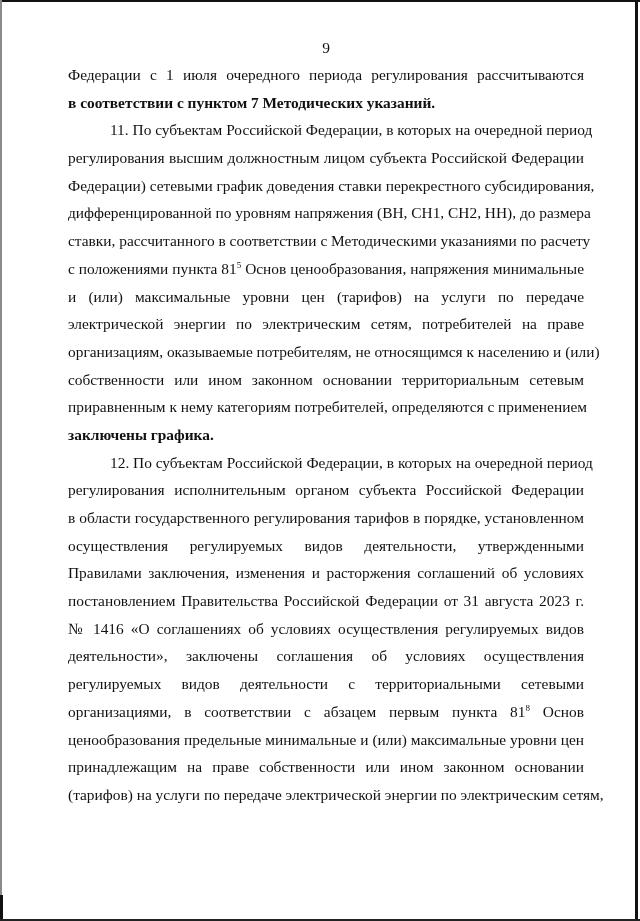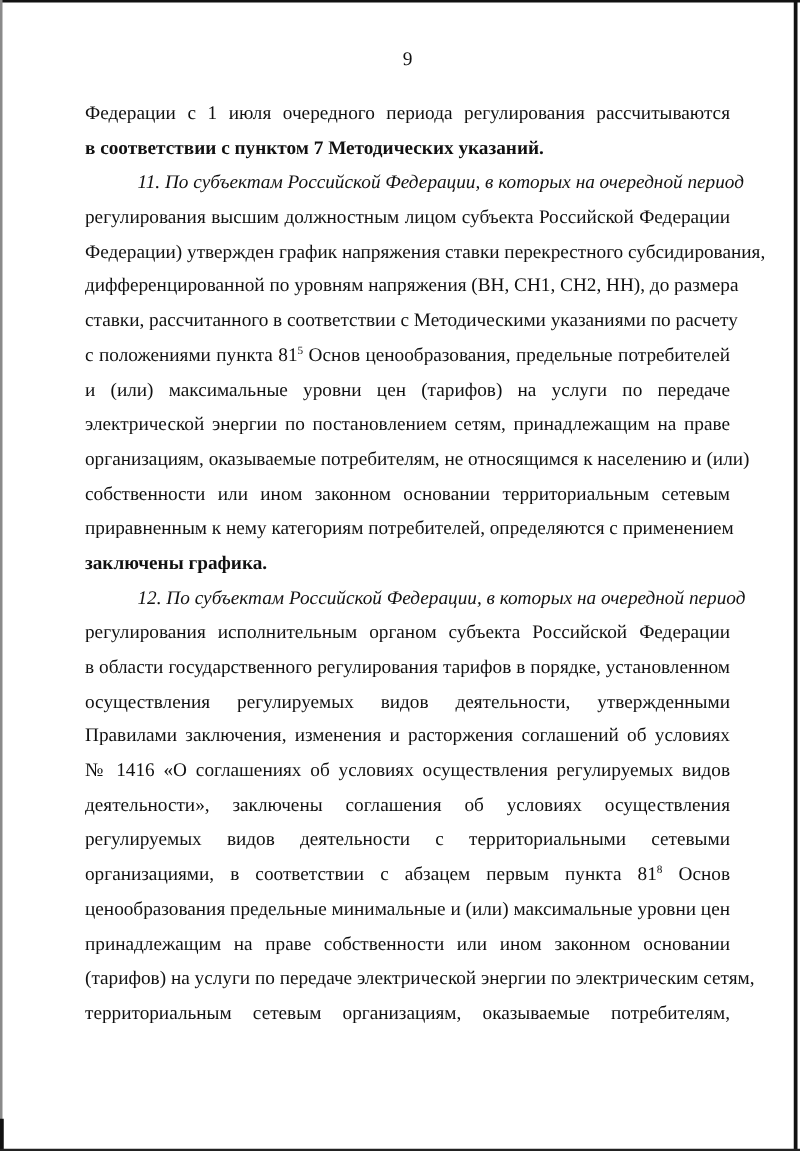--- a/index.html
+++ b/index.html
@@ -39,36 +39,34 @@
     font-size: 15.5px;
     line-height: 20px;
   }
   .content {
     position: absolute;
     left: 68px;
     top: 61px;
     width: 516px;
     font-size: 15.4px;
     line-height: 27.7px;
-    margin-top: 16px;
   }
   .line {
     display: block;
     text-align: justify;
     text-align-last: justify;
     white-space: nowrap;
     height: 27.7px;
   }
   .line.last {
     text-align-last: left;
     font-weight: bold;
   }
   .line.indent {
     padding-left: 42px;
-    font-style: italic;
   }
   sup {
     font-size: 9px;
     line-height: 0;
     vertical-align: 6px;
   }
 </style>
 </head>
 <body>
 
@@ -83,41 +81,41 @@
 <div class="content">
 
   <div>
     <span class="line">Федерации с 1 июля очередного периода регулирования рассчитываются</span>
     <span class="line last">в соответствии с пунктом 7 Методических указаний.</span>
   </div>
 
   <div>
     <span class="line indent">11. По субъектам Российской Федерации, в которых на очередной период</span>
     <span class="line">регулирования высшим должностным лицом субъекта Российской Федерации</span>
-    <span class="line">Федерации) утвержден график напряжения ставки перекрестного субсидирования,</span>
+    <span class="line">Федерации) сетевыми график доведения ставки перекрестного субсидирования,</span>
     <span class="line">дифференцированной по уровням напряжения (ВН, СН1, СН2, НН), до размера</span>
     <span class="line">ставки, рассчитанного в соответствии с Методическими указаниями по расчету</span>
-    <span class="line"><span>с положениями пункта 81</span><sup>5</sup><span> Основ ценообразования, предельные потребителей</span></span>
+    <span class="line"><span>с положениями пункта 81</span><sup>5</sup><span> Основ ценообразования, напряжения минимальные</span></span>
     <span class="line">и (или) максимальные уровни цен (тарифов) на услуги по передаче</span>
-    <span class="line">электрической энергии по постановлением сетям, принадлежащим на праве</span>
+    <span class="line">электрической энергии по электрическим сетям, потребителей на праве</span>
     <span class="line">организациям, оказываемые потребителям, не относящимся к населению и (или)</span>
     <span class="line">собственности или ином законном основании территориальным сетевым</span>
     <span class="line">приравненным к нему категориям потребителей, определяются с применением</span>
     <span class="line last">заключены графика.</span>
   </div>
 
   <div>
     <span class="line indent">12. По субъектам Российской Федерации, в которых на очередной период</span>
     <span class="line">регулирования исполнительным органом субъекта Российской Федерации</span>
     <span class="line">в области государственного регулирования тарифов в порядке, установленном</span>
     <span class="line">осуществления регулируемых видов деятельности, утвержденными</span>
     <span class="line">Правилами заключения, изменения и расторжения соглашений об условиях</span>
+    <span class="line">постановлением Правительства Российской Федерации от 31 августа 2023 г.</span>
     <span class="line">№ 1416 «О соглашениях об условиях осуществления регулируемых видов</span>
     <span class="line">деятельности», заключены соглашения об условиях осуществления</span>
     <span class="line">регулируемых видов деятельности с территориальными сетевыми</span>
     <span class="line"><span>организациями, в соответствии с абзацем первым пункта 81</span><sup>8</sup><span> Основ</span></span>
     <span class="line">ценообразования предельные минимальные и (или) максимальные уровни цен</span>
     <span class="line">принадлежащим на праве собственности или ином законном основании</span>
     <span class="line">(тарифов) на услуги по передаче электрической энергии по электрическим сетям,</span>
-    <span class="line">территориальным сетевым организациям, оказываемые потребителям,</span>
   </div>
 
 </div>
 
 </body></html>

